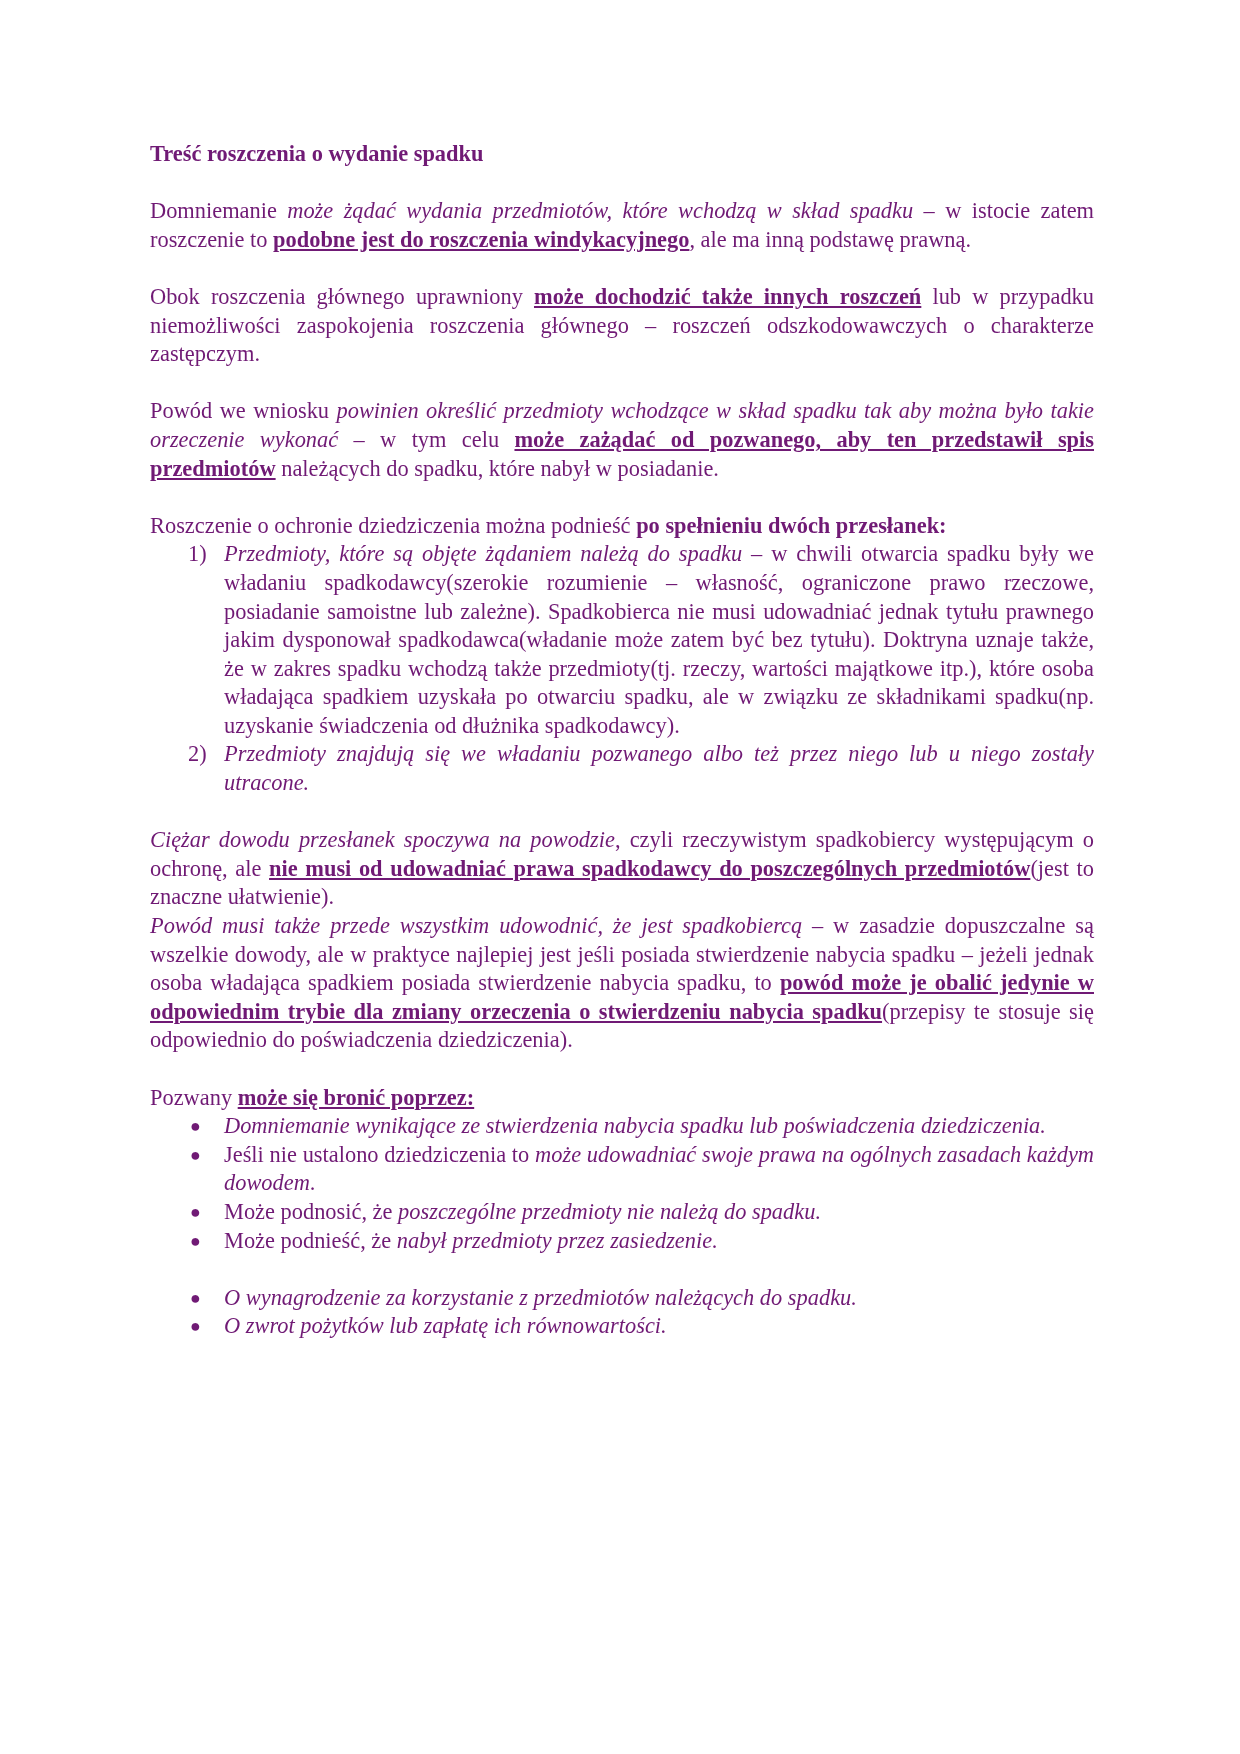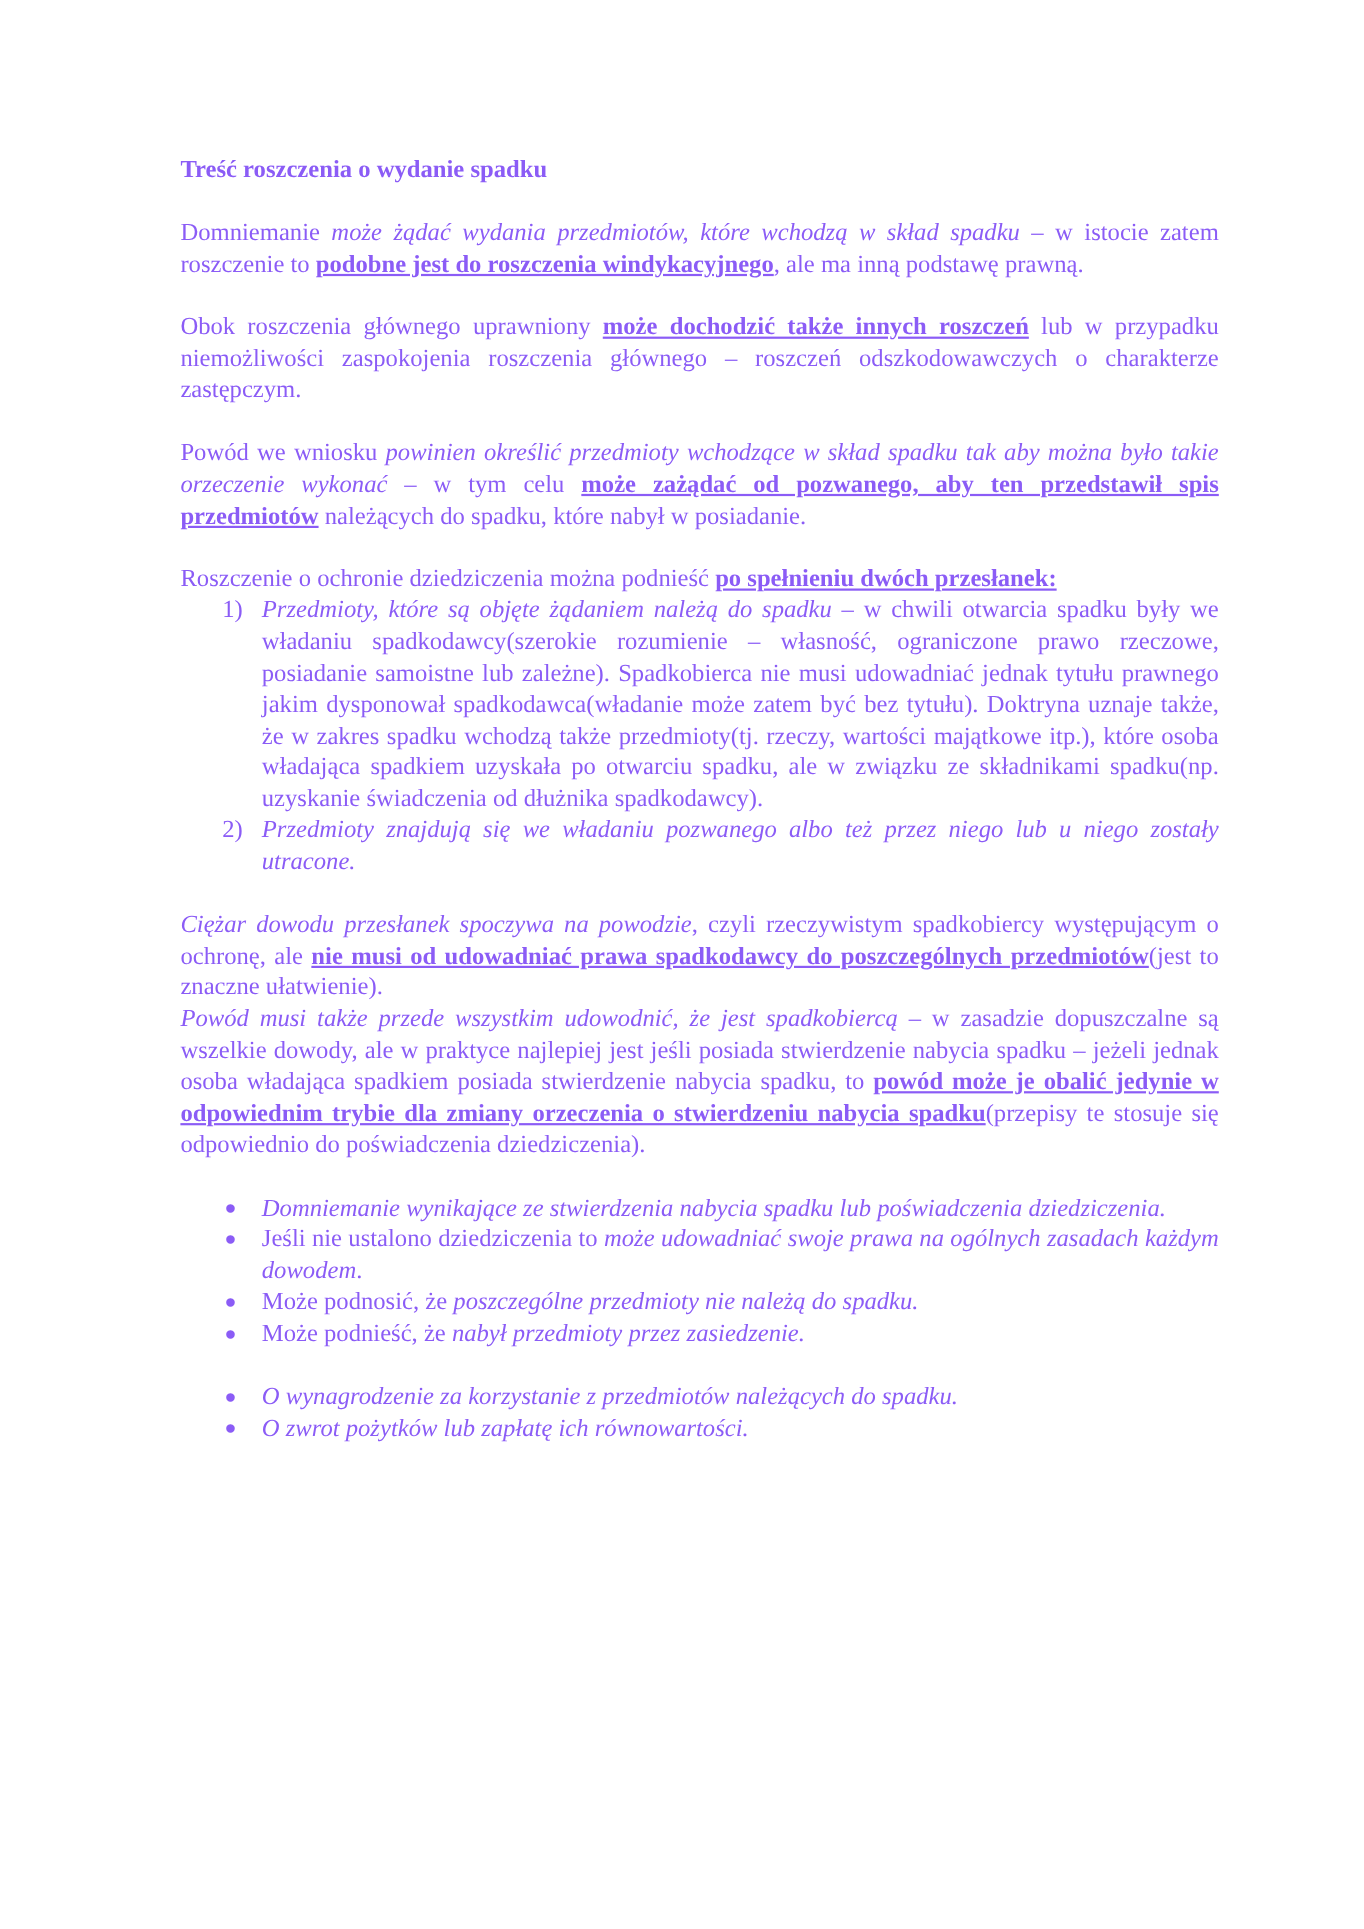--- a/index.html
+++ b/index.html
@@ -1,27 +1,27 @@
 <!DOCTYPE html>
 <html><head>
   <meta charset="utf-8">
   <style>
     html, body { margin: 0; padding: 0; background: #ffffff; }
     body { width: 1240px; height: 1754px; position: relative; overflow: hidden; }
     .page {
-      position: absolute; left: 164px; top: 140px; width: 944px;
+      position: absolute; left: 150px; top: 140px; width: 944px;
       font-family: "Liberation Serif", "DejaVu Serif", serif;
-      font-size: 22.4px; line-height: 28.6px; color: #8b5cf6;
+      font-size: 22.4px; line-height: 28.6px; color: #701a75;
     }
     .h { font-weight: bold; margin: 0 0 28.6px 0; }
     .p { margin: 0 0 28.6px 0; text-align: justify; }
     .p.tight { margin-bottom: 0; }
     .bi { font-weight: normal; font-style: italic; }
     .u { text-decoration: underline; font-weight: bold; }
-    .bu { font-weight: bold; text-decoration: underline; }
+    .bu { font-weight: bold; }
     ol.num { margin: 0 0 28.6px 0; padding-left: 74px; list-style: none; }
     ol.num li { position: relative; text-align: justify; }
     ol.num li .mk { position: absolute; left: -36px; top: 0; }
     ul.bul { margin: 0 0 28.6px 0; padding-left: 74px; list-style: none; }
     ul.bul li { position: relative; text-align: justify; }
     ul.bul li .mk { position: absolute; left: -34px; top: 0; font-size: 18px; }
   </style>
 </head>
 <body>
 
@@ -30,20 +30,21 @@
   <p class="p"><span>Domniemanie </span><span class="bi">może żądać wydania przedmiotów, które wchodzą w skład spadku</span><span> – w istocie zatem roszczenie to </span><span class="u">podobne jest do roszczenia windykacyjnego</span><span>, ale ma inną podstawę prawną.</span></p>
   <p class="p"><span>Obok roszczenia głównego uprawniony </span><span class="u">może dochodzić także innych roszczeń</span><span> lub w przypadku niemożliwości zaspokojenia roszczenia głównego – roszczeń odszkodowawczych o charakterze zastępczym.</span></p>
   <p class="p"><span>Powód we wniosku </span><span class="bi">powinien określić przedmioty wchodzące w skład spadku tak aby można było takie orzeczenie wykonać</span><span> – w tym celu </span><span class="u">może zażądać od pozwanego, aby ten przedstawił spis przedmiotów</span><span> należących do spadku, które nabył w posiadanie.</span></p>
   <p class="p tight"><span>Roszczenie o ochronie dziedziczenia można podnieść </span><span class="bu">po spełnieniu dwóch przesłanek:</span></p>
   <ol class="num">
       <li><span class="mk">1)</span><span class="bi">Przedmioty, które są objęte żądaniem należą do spadku</span><span> – w chwili otwarcia spadku były we władaniu spadkodawcy(szerokie rozumienie – własność, ograniczone prawo rzeczowe, posiadanie samoistne lub zależne). Spadkobierca nie musi udowadniać jednak tytułu prawnego jakim dysponował spadkodawca(władanie może zatem być bez tytułu). Doktryna uznaje także, że w zakres spadku wchodzą także przedmioty(tj. rzeczy, wartości majątkowe itp.), które osoba władająca spadkiem uzyskała po otwarciu spadku, ale w związku ze składnikami spadku(np. uzyskanie świadczenia od dłużnika spadkodawcy).</span></li>
       <li><span class="mk">2)</span><span class="bi">Przedmioty znajdują się we władaniu pozwanego albo też przez niego lub u niego zostały utracone.</span></li>
     </ol>
   <p class="p tight"><span class="bi">Ciężar dowodu przesłanek spoczywa na powodzie</span><span>, czyli rzeczywistym spadkobiercy występującym o ochronę, ale </span><span class="u">nie musi od udowadniać prawa spadkodawcy do poszczególnych przedmiotów</span><span>(jest to znaczne ułatwienie).</span></p>
   <p class="p"><span class="bi">Powód musi także przede wszystkim udowodnić, że jest spadkobiercą</span><span> – w zasadzie dopuszczalne są wszelkie dowody, ale w praktyce najlepiej jest jeśli posiada stwierdzenie nabycia spadku – jeżeli jednak osoba władająca spadkiem posiada stwierdzenie nabycia spadku, to </span><span class="u">powód może je obalić jedynie w odpowiednim trybie dla zmiany orzeczenia o stwierdzeniu nabycia spadku</span><span>(przepisy te stosuje się odpowiednio do poświadczenia dziedziczenia).</span></p>
+  <p class="p tight"><span>Pozwany </span><span class="u">może się bronić poprzez:</span></p>
   <ul class="bul">
       <li><span class="mk">●</span><span class="bi">Domniemanie wynikające ze stwierdzenia nabycia spadku lub poświadczenia dziedziczenia.</span></li>
       <li><span class="mk">●</span><span>Jeśli nie ustalono dziedziczenia to </span><span class="bi">może udowadniać swoje prawa na ogólnych zasadach każdym dowodem</span><span>.</span></li>
       <li><span class="mk">●</span><span>Może podnosić, że </span><span class="bi">poszczególne przedmioty nie należą do spadku.</span></li>
       <li><span class="mk">●</span><span>Może podnieść, że </span><span class="bi">nabył przedmioty przez zasiedzenie.</span></li>
     </ul>
   <ul class="bul">
       <li><span class="mk">●</span><span class="bi">O wynagrodzenie za korzystanie z przedmiotów należących do spadku.</span></li>
       <li><span class="mk">●</span><span class="bi">O zwrot pożytków lub zapłatę ich równowartości.</span></li>
     </ul>

